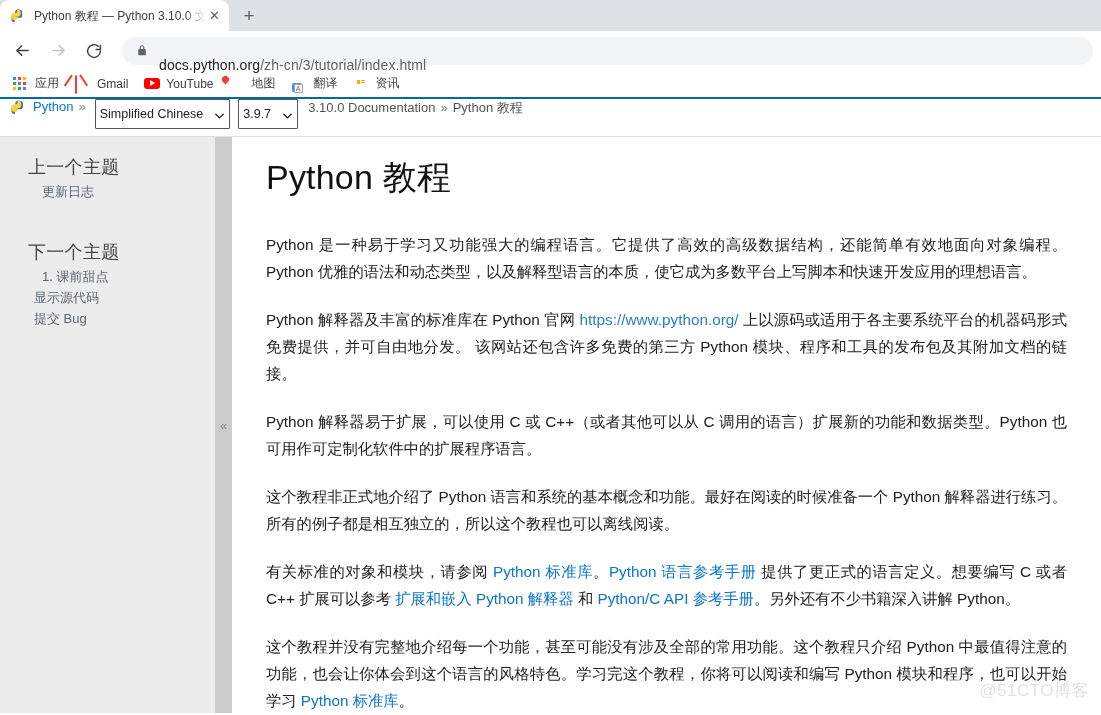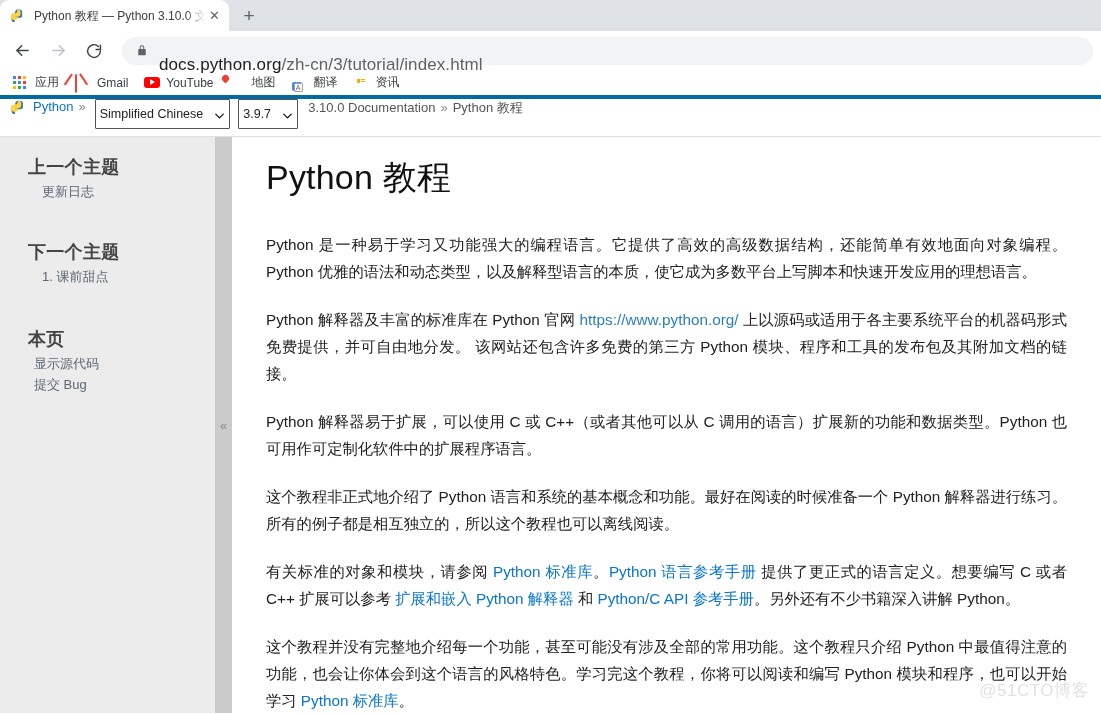--- a/index.html
+++ b/index.html
@@ -67,30 +67,30 @@
     flex: 1 1 auto;
     height: 28px;
     background: #f1f3f4;
     border-radius: 14px;
     display: flex;
     align-items: center;
     padding: 0 14px;
     margin-left: 6px;
   }
   #omnibox .lock { margin-right: 11px; display: flex; align-items: center; }
-  .url-text { font-size: 17px; color: #5f6368; letter-spacing: 0.1px; white-space: nowrap; margin-top: 28px; }
+  .url-text { font-size: 14px; color: #5f6368; letter-spacing: 0.1px; white-space: nowrap; margin-top: 28px; }
   .url-host { color: #202124; }
 
   #bookmarks {
     height: 29px;
     background: #fff;
     display: flex;
     align-items: center;
     padding: 0 6px;
-    border-bottom: 4px solid #0369a1;
+    border-bottom: 2px solid #0369a1;
   }
   .bm {
     display: flex; align-items: center;
     padding: 3px 7px;
     border-radius: 4px;
     margin-right: 2px;
   }
   .bm-ico { width: 16px; height: 16px; flex: 0 0 16px; margin-right: 6px; position: relative; }
   .bm-label { font-size: 12px; color: #3c4043; white-space: nowrap; }
 
@@ -162,21 +162,21 @@
 
   #sidebar {
     width: 215px; flex: 0 0 215px;
     background: #ececec;
     padding: 18px 14px 0 28px;
     overflow: hidden;
   }
   #sidebar h4 {
     margin: 0 0 2px 0;
     font-family: "Liberation Sans", sans-serif;
-    font-weight: 700;
+    font-weight: 400;
     font-size: 18px;
     color: #444;
     letter-spacing: 0.3px;
   }
   #sidebar h4.second { margin-top: 38px; }
   #sidebar h4.third { margin-top: 40px; }
   #sidebar .s-link {
     display: block;
     font-size: 13px;
     color: #5c6672;
@@ -359,21 +359,20 @@
 
   <div id="content-area">
 
     <div id="sidebar">
       <h4>上一个主题</h4>
       <a class="s-link">更新日志</a>
 
       <h4 class="second">下一个主题</h4>
       <a class="s-link">1. 课前甜点</a>
 
-      <h4 class="third">本页</h4>
       <a class="s-link flush">显示源代码</a>
       <a class="s-link flush">提交 Bug</a>
     </div>
 
     <div id="sb-divider">«</div>
 
     <div id="doc-body">
       <h1>Python 教程</h1>
 
       <p><span>Python 是一种易于学习又功能强大的编程语言。它提供了高效的高级数据结构，还能简单有效地面向对象编程。Python 优雅的语法和动态类型，以及解释型语言的本质，使它成为多数平台上写脚本和快速开发应用的理想语言。</span></p>

